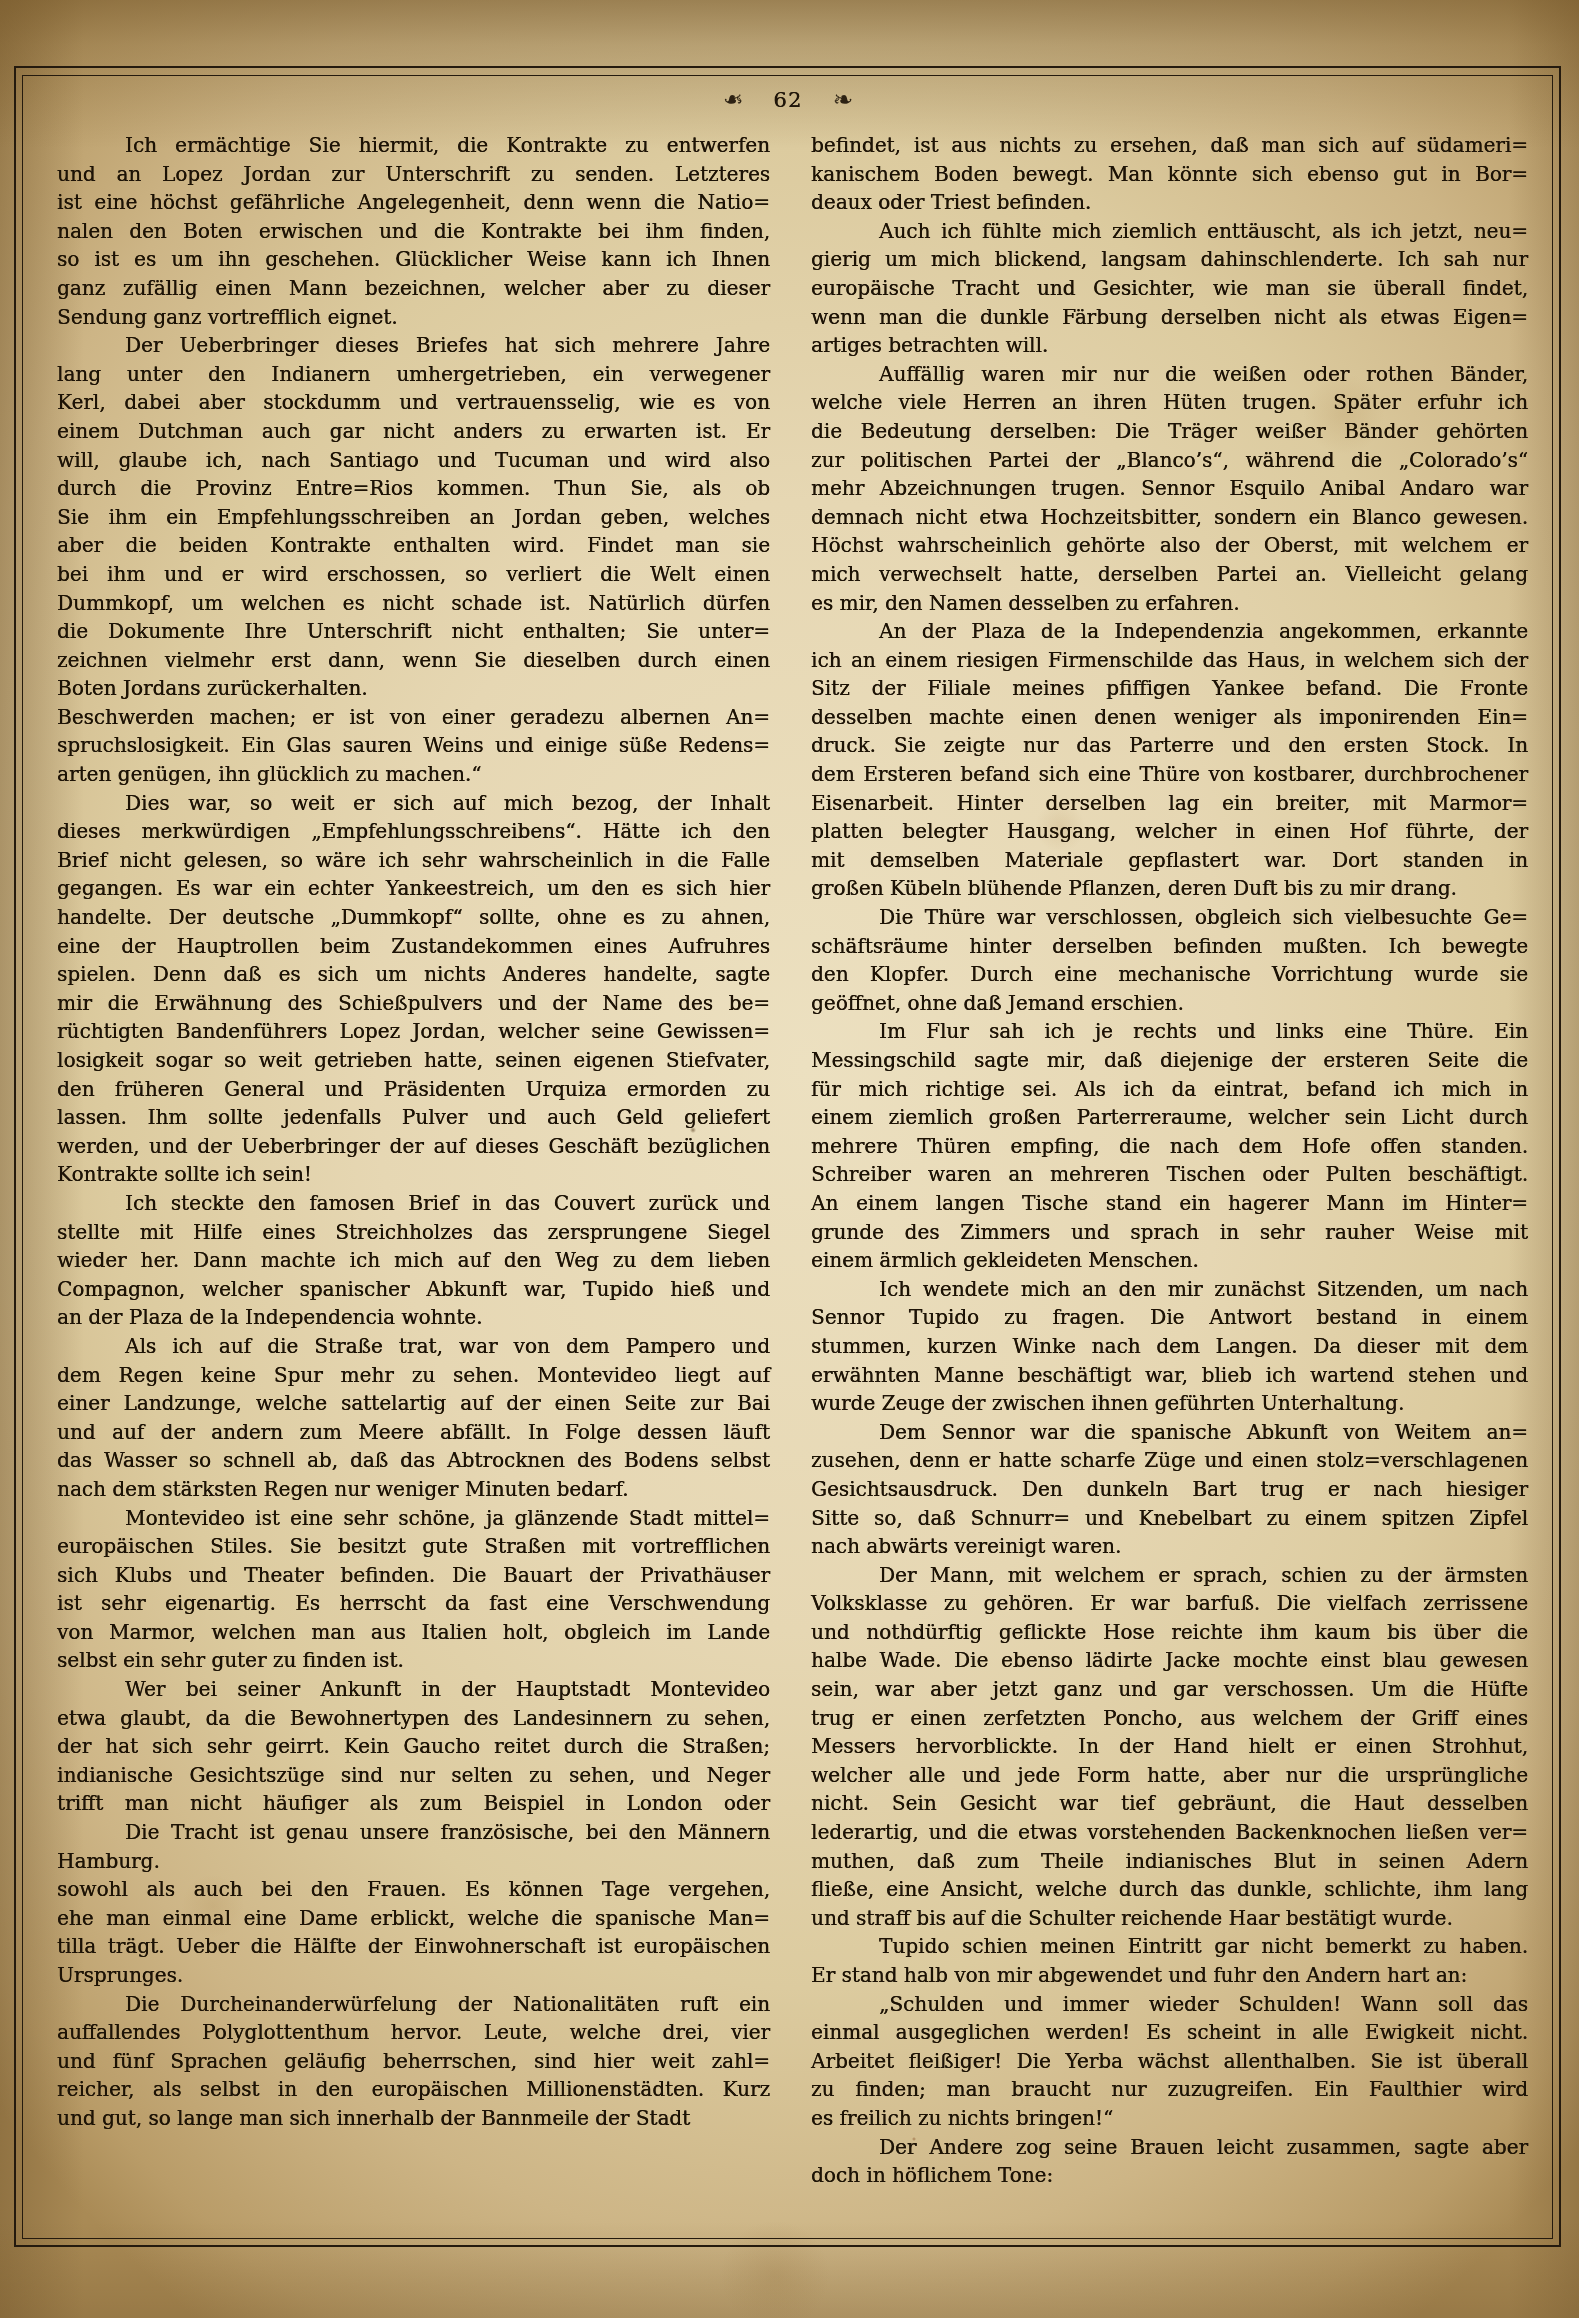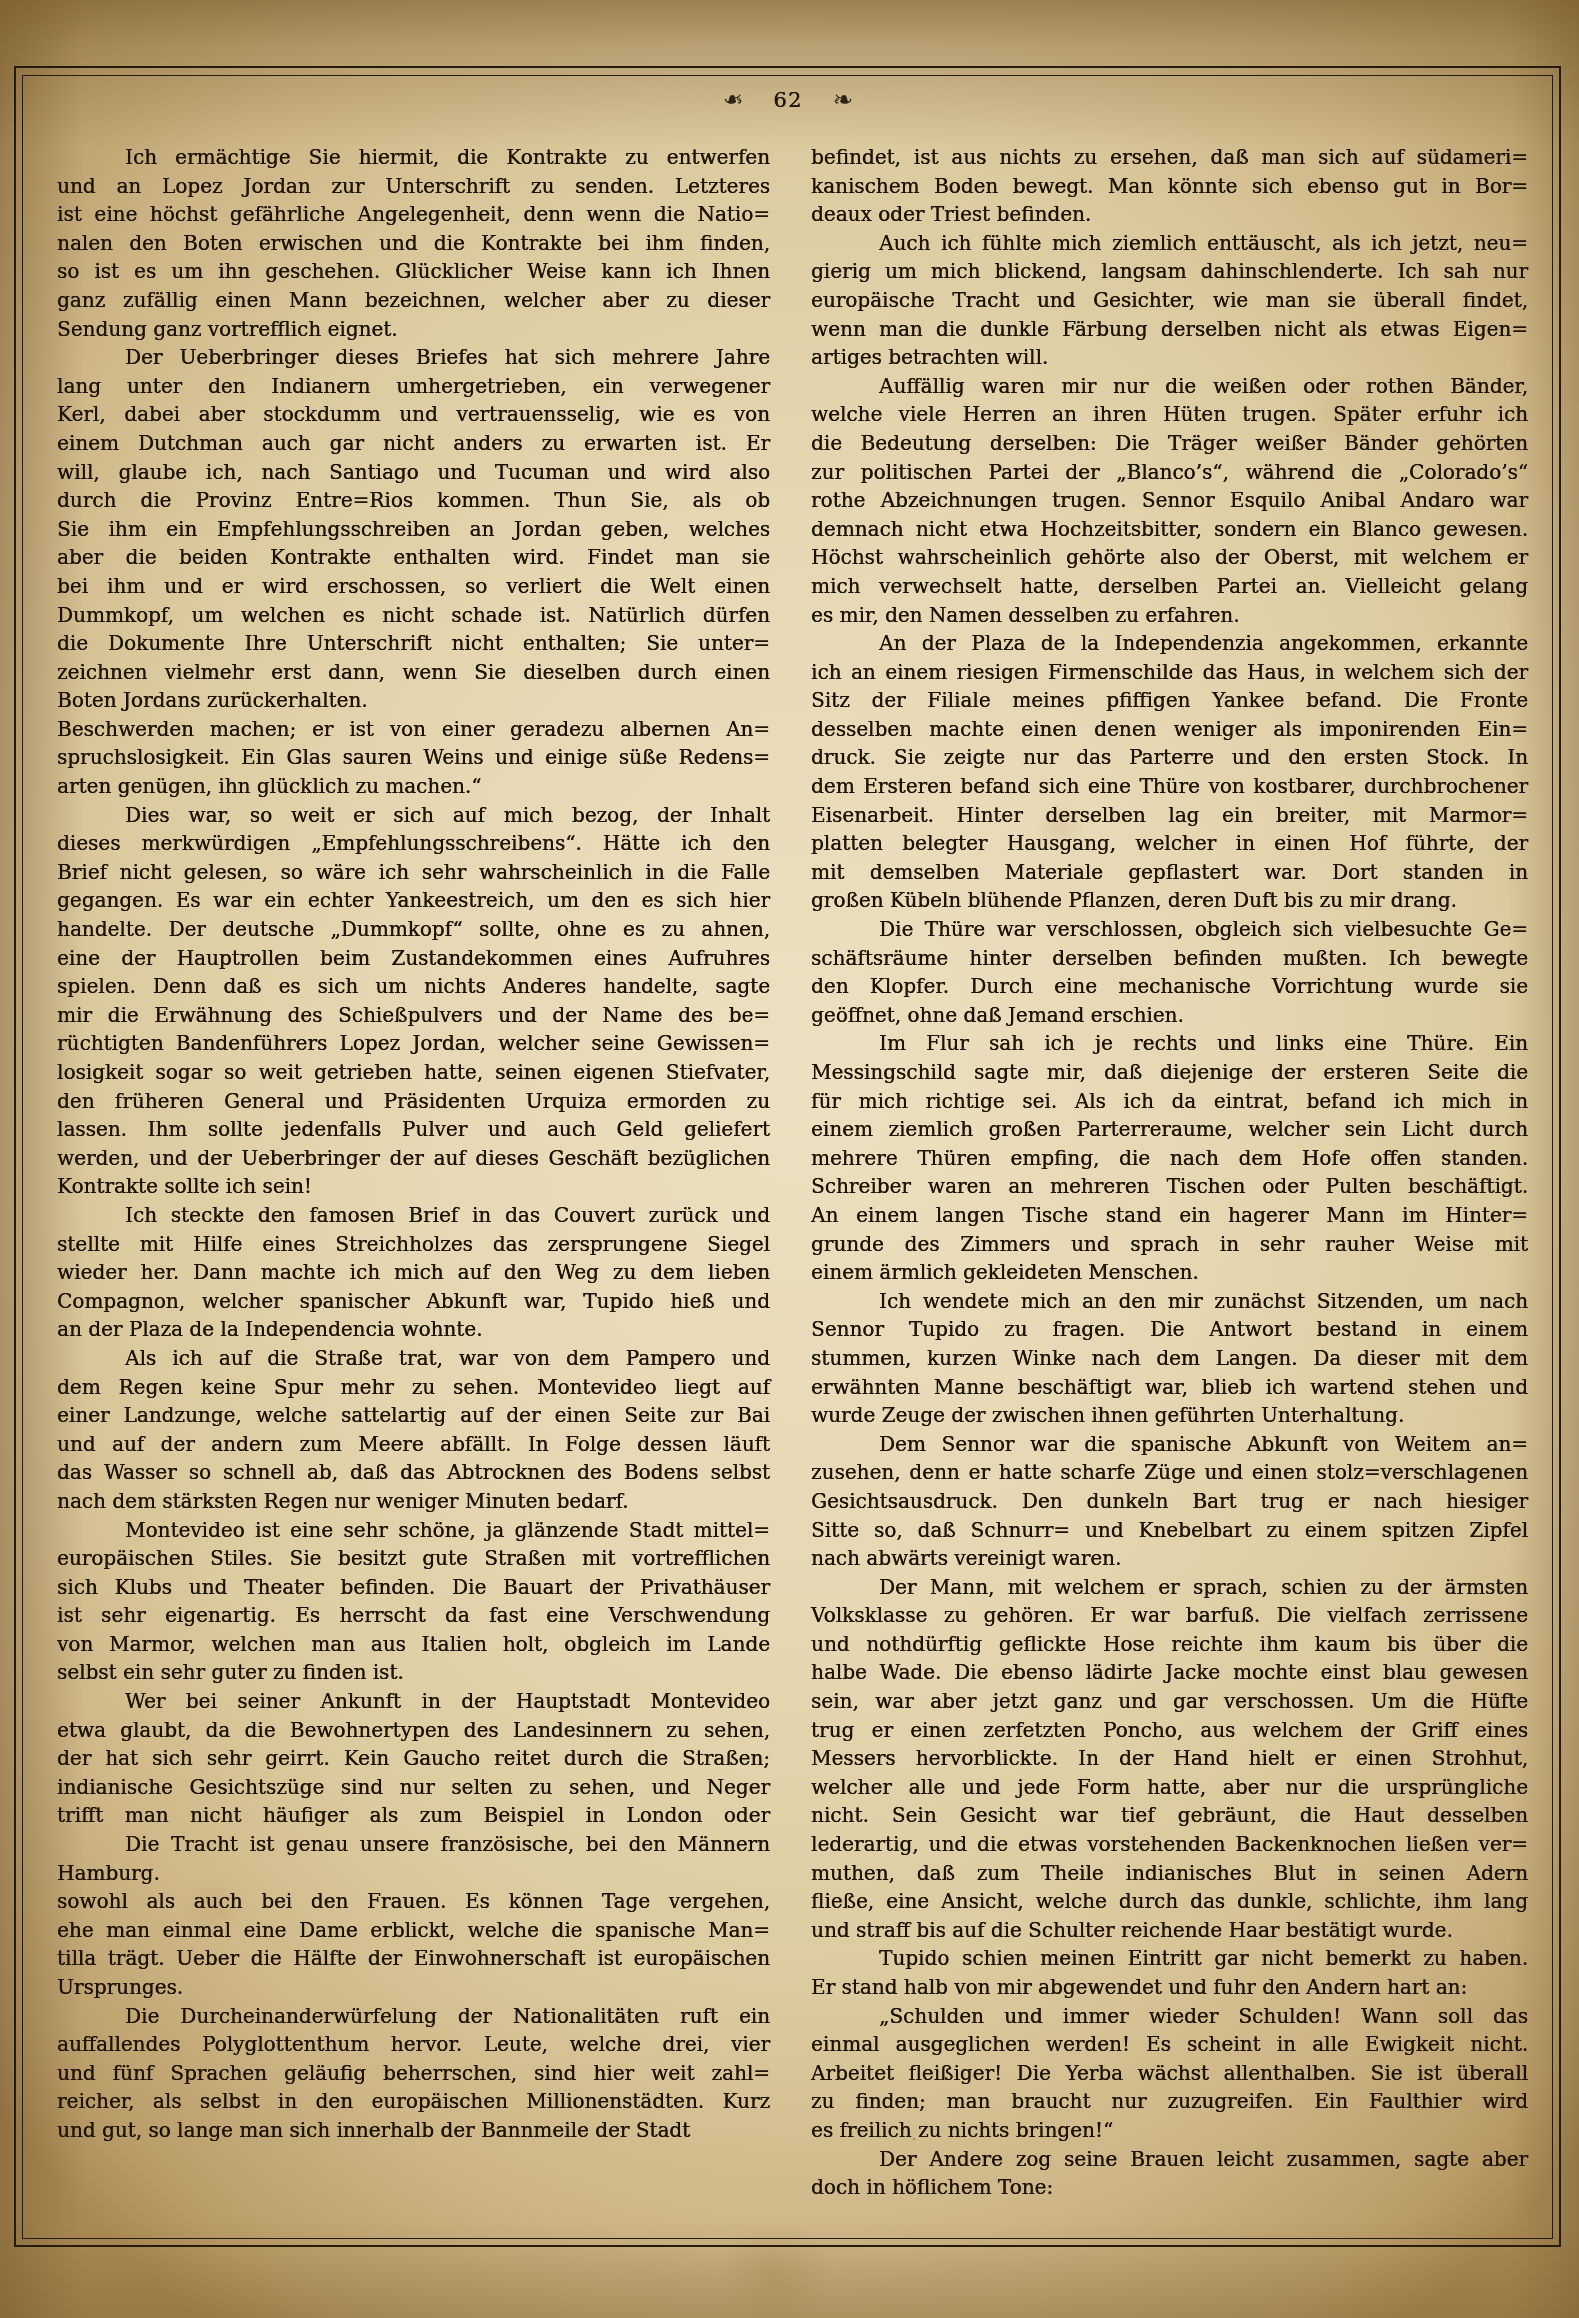--- a/index.html
+++ b/index.html
@@ -41,21 +41,21 @@
     text-align:center; color:#20160a; white-space:nowrap;
   }
   .pageno-row .num {
     font-size:21px; letter-spacing:1.3px; vertical-align:middle;
     text-shadow:0.3px 0 currentColor;
   }
   .fleuron { display:inline-block; font-size:24.6px; vertical-align:middle; margin:0 30px; opacity:.92;
              font-family:"DejaVu Sans",sans-serif; }
   .fleuron.mirror { transform:scaleX(-1); }
   .columns {
-    position:absolute; left:57px; top:143px; width:1471px;
+    position:absolute; left:57px; top:131px; width:1471px;
     display:grid; grid-template-columns:713px 717px; column-gap:41px;
     color:#1d1306;
   }
   .col { font-size:20px; line-height:28.6px; text-shadow:0.3px 0 currentColor; }
   .line { text-align:justify; text-align-last:justify; }
   .line.indent { text-indent:68px; }
   .line.last { text-align-last:left; }
 </style>
 </head>
 <body>
@@ -151,21 +151,21 @@
         <div class="line last">deaux oder Triest befinden.</div>
         <div class="line indent">Auch ich fühlte mich ziemlich enttäuscht, als ich jetzt, neu=</div>
         <div class="line">gierig um mich blickend, langsam dahinschlenderte.  Ich sah nur</div>
         <div class="line">europäische Tracht und Gesichter, wie man sie überall findet,</div>
         <div class="line">wenn man die dunkle Färbung derselben nicht als etwas Eigen=</div>
         <div class="line last">artiges betrachten will.</div>
         <div class="line indent">Auffällig waren mir nur die weißen oder rothen Bänder,</div>
         <div class="line">welche viele Herren an ihren Hüten trugen.  Später erfuhr ich</div>
         <div class="line">die Bedeutung derselben:  Die Träger weißer Bänder gehörten</div>
         <div class="line">zur politischen Partei der „Blanco’s“, während die „Colorado’s“</div>
-        <div class="line">rothe Abzeichnungen trugen.  Sennor Esquilo Anibal Andaro war</div>
+        <div class="line">mehr Abzeichnungen trugen.  Sennor Esquilo Anibal Andaro war</div>
         <div class="line">demnach nicht etwa Hochzeitsbitter, sondern ein Blanco gewesen.</div>
         <div class="line">Höchst wahrscheinlich gehörte also der Oberst, mit welchem er</div>
         <div class="line">mich verwechselt hatte, derselben Partei an.  Vielleicht gelang</div>
         <div class="line last">es mir, den Namen desselben zu erfahren.</div>
         <div class="line indent">An der Plaza de la Independenzia angekommen, erkannte</div>
         <div class="line">ich an einem riesigen Firmenschilde das Haus, in welchem sich der</div>
         <div class="line">Sitz der Filiale meines pfiffigen Yankee befand.  Die Fronte</div>
         <div class="line">desselben machte einen denen weniger als imponirenden Ein=</div>
         <div class="line">druck.  Sie zeigte nur das Parterre und den ersten Stock.  In</div>
         <div class="line">dem Ersteren befand sich eine Thüre von kostbarer, durchbrochener</div>

